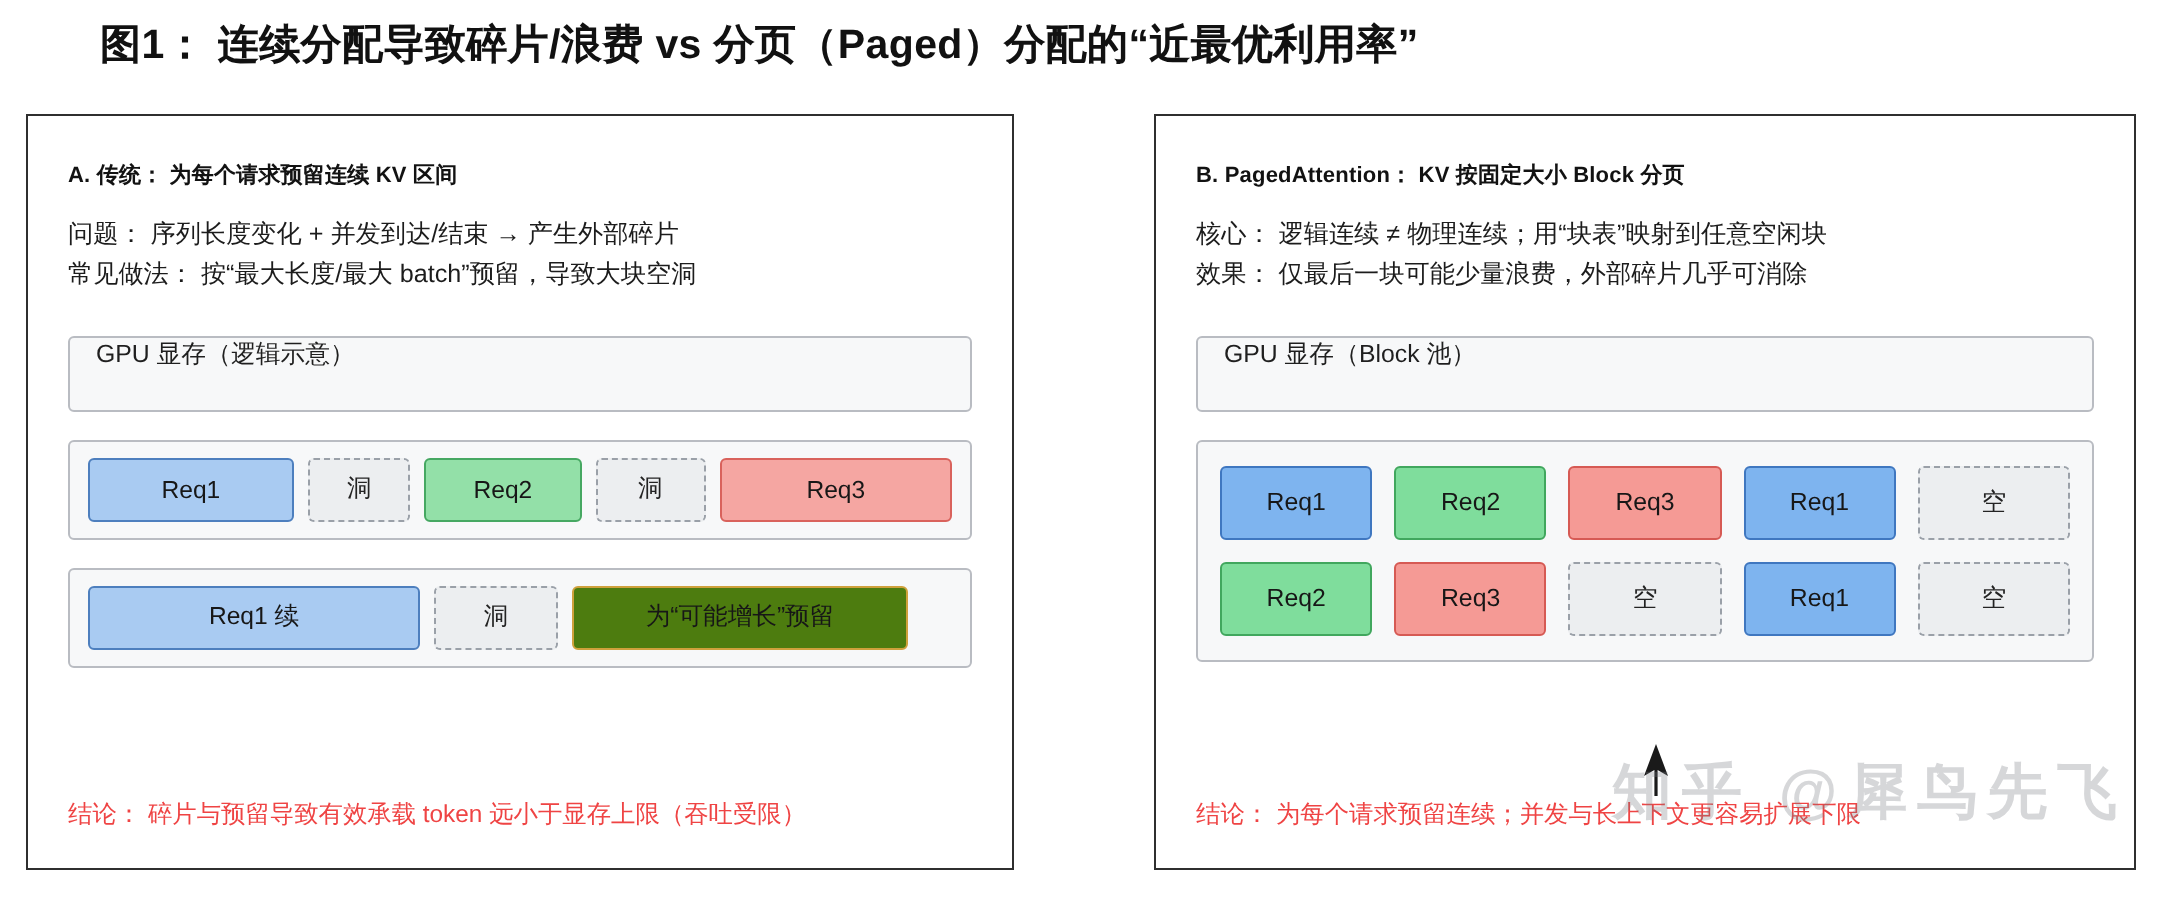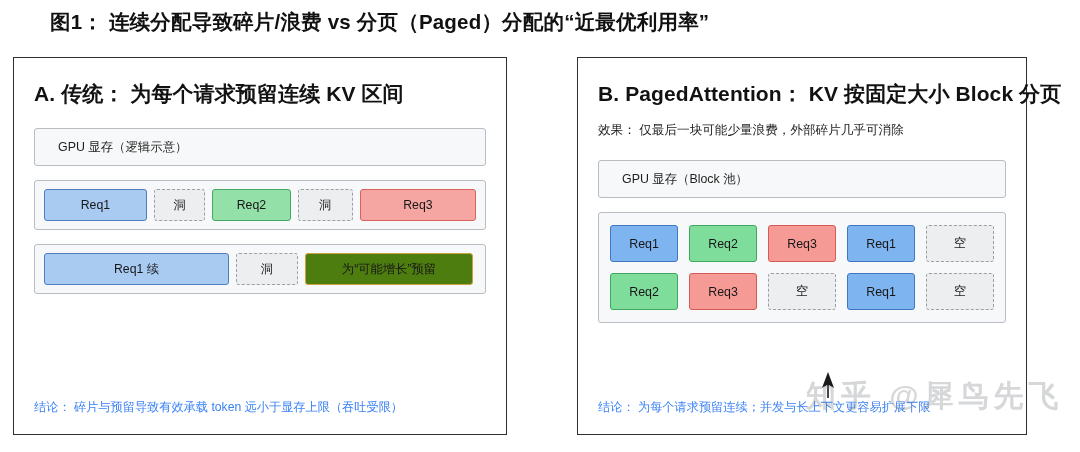--- a/index.html
+++ b/index.html
@@ -33,31 +33,31 @@
   .panel {
     position: absolute;
     top: 57px;
     width: 494px;
     height: 378px;
     border: 1.6px solid #2f2f2f;
     background: #ffffff;
     box-sizing: border-box;
   }
   .panel-left  { left: 13px; }
-  .panel-right { left: 577px; width: 450px; }
+  .panel-right { left: 577px; width: 491px; }
 
   .panel-inner {
     position: absolute;
     left: 0; top: 0; right: 0; bottom: 0;
     padding: 22px 20px 10px 20px;
     box-sizing: border-box;
   }
 
   .panel-heading {
-    font-size: 21px;
+    font-size: 11px;
     font-weight: bold;
     color: #121212;
     letter-spacing: 0.1px;
     white-space: nowrap;
     margin-bottom: 12px;
   }
   .panel-note {
     font-size: 12.6px;
     color: #1c1c1c;
     line-height: 1.62;
@@ -65,22 +65,22 @@
   }
 
   
   .mem-bar {
     margin-top: 20px;
     height: 38px;
     border: 1.3px solid #b9bcc2;
     border-radius: 3px;
     background: #f7f8f9;
     display: flex;
-    align-items: center;
-    padding-left: 23px;
+    align-items: flex-start;
+    padding-left: 13px;
     box-sizing: border-box;
     font-size: 12.4px;
     color: #1f1f1f;
   }
 
   
   .alloc-row {
     margin-top: 14px;
     height: 50px;
     border: 1.3px solid #b9bcc2;
@@ -112,21 +112,21 @@
     border: 1.3px dashed #9aa0a8;
     color: #232323;
   }
 
   
   .conclusion {
     position: absolute;
     left: 20px;
     bottom: 18px;
     font-size: 12.2px;
-    color: #3b82f6;
+    color: #ef4444;
     white-space: nowrap;
   }
 
   
   .block-pool {
     margin-top: 14px;
     border: 1.3px solid #b9bcc2;
     border-radius: 3px;
     background: #f7f8f9;
     padding: 12px 11px;
@@ -183,47 +183,50 @@
 </head>
 <body>
 
 <div class="fig-title">图1： 连续分配导致碎片/浪费 vs 分页（Paged）分配的“近最优利用率”</div>
 
 <div class="panel panel-left">
   <div class="panel-inner">
 
     <div class="panel-heading">A. 传统： 为每个请求预留连续 KV 区间</div>
 
+    <div class="panel-note">问题： 序列长度变化 + 并发到达/结束 → 产生外部碎片</div>
+    <div class="panel-note">常见做法： 按“最大长度/最大 batch”预留，导致大块空洞</div>
 
     <div class="mem-bar">
       <span>GPU 显存（逻辑示意）</span>
     </div>
 
     <div class="alloc-row" id="alloc-row-1">
         <div class="seg req1" style="width: 108px;">Req1</div>
         <div class="seg hole" style="width: 54px;">洞</div>
         <div class="seg req2" style="width: 82px;">Req2</div>
         <div class="seg hole" style="width: 58px;">洞</div>
         <div class="seg req3" style="width: 122px;">Req3</div>
       </div>
     <div class="alloc-row" id="alloc-row-2">
-        <div class="seg req1" style="width: 185px; text-align: center;">Req1 续</div>
+        <div class="seg req1" style="width: 166px; text-align: center;">Req1 续</div>
         <div class="seg hole" style="width: 62px;">洞</div>
         <div class="seg reserve" style="width: 168px;">为“可能增长”预留</div>
       </div>
 
   </div>
   <div class="conclusion">结论： 碎片与预留导致有效承载 token 远小于显存上限（吞吐受限）</div>
 </div>
 
 <div class="panel panel-right">
   <div class="panel-inner">
 
     <div class="panel-heading">B. PagedAttention： KV 按固定大小 Block 分页</div>
 
+    <div class="panel-note">核心： 逻辑连续 ≠ 物理连续；用“块表”映射到任意空闲块</div>
     <div class="panel-note">效果： 仅最后一块可能少量浪费，外部碎片几乎可消除</div>
 
     <div class="mem-bar">
       <span>GPU 显存（Block 池）</span>
     </div>
 
     <div class="block-pool" id="block-pool">
         <div class="pool-row">
           <div class="blk req1">Req1</div>
           <div class="blk req2">Req2</div>

